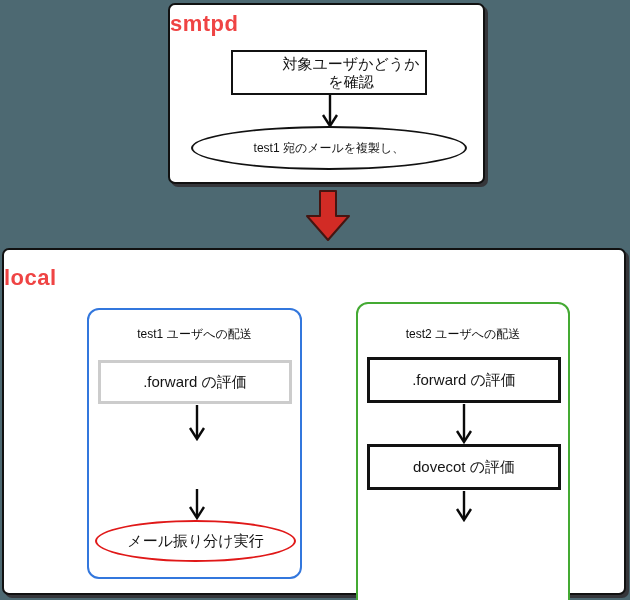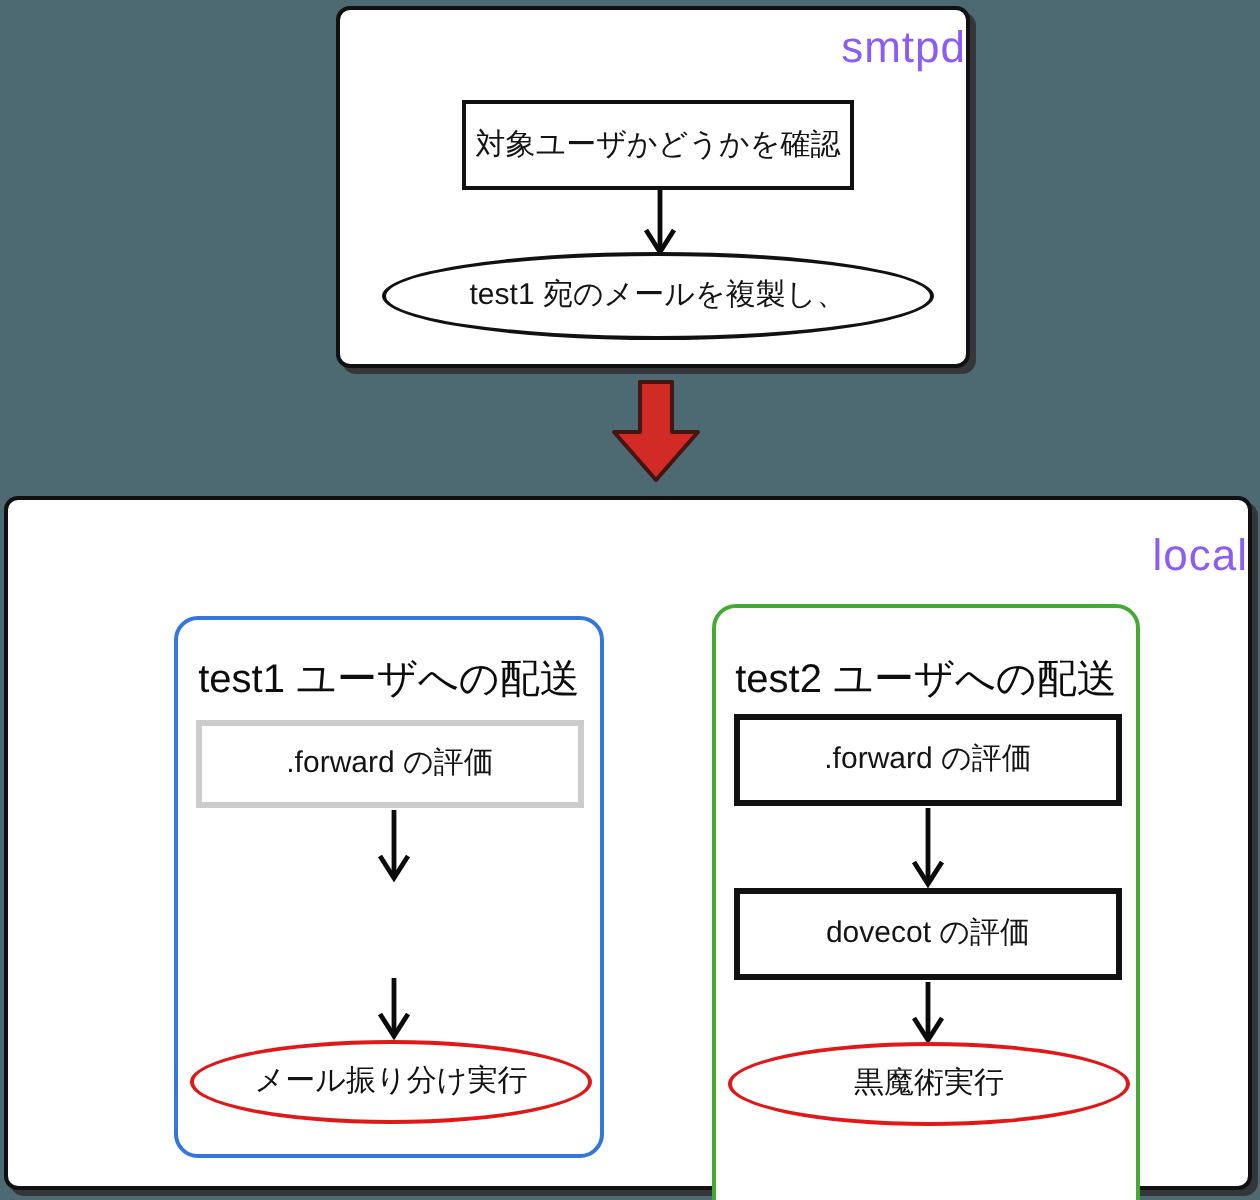--- a/index.html
+++ b/index.html
@@ -28,79 +28,80 @@
   .outer-box {
     position: absolute;
     background: #ffffff;
     border: 2px solid var(--box-border);
     border-radius: 7px;
     box-shadow: 3px 3px 0 rgba(35,12,12,0.55);
   }
   .outer-title {
     position: absolute;
     left: 0; right: 0;
-    text-align: right;
+    text-align: left;
     font-size: 22px;
     letter-spacing: 0.5px;
-    color: #8b5cf6;
+    color: #ef4444;
+    font-weight: bold;
   }
   .node {
     position: absolute;
     display: flex;
     align-items: center;
     justify-content: center;
     text-align: center;
     background: #ffffff;
     font-size: 15px;
     line-height: 1.2;
   }
   .rect-thin   { border: 2px solid var(--box-border); }
   .rect-thick  { border: 3px solid var(--box-border); }
   .rect-gray   { border: 3px solid var(--gray-border); }
   .ellipse {
     border: 2px solid var(--box-border);
     border-radius: 50%;
     flex-direction: column;
-    font-size: 15px;
+    font-size: 12px;
     line-height: 16px;
   }
   .ellipse-red {
     border: 2.5px solid var(--red-accent);
     border-radius: 50%;
     text-align: right;
   }
   .panel {
     position: absolute;
     background: #ffffff;
     border-radius: 12px;
   }
   .panel-blue  { border: 2px solid var(--blue-accent); }
   .panel-green { border: 2px solid var(--green-accent); }
   .panel-title {
     position: absolute;
     left: 0; right: 0;
     text-align: center;
-    font-size: 20px;
+    font-size: 12px;
     color: #0d0d0d;
   }
   .arrow { position: absolute; }
   .arrow line, .arrow polyline {
     stroke: #0a0a0a;
     stroke-width: 2.4;
     fill: none;
   }
 </style>
 </head>
 <body>
 
 <div class="stage">
 
   <div class="outer-box" style="left:168px; top:3px; width:317px; height:181px;">
     <div class="outer-title" style="top:6px;">smtpd</div>
-    <div class="node rect-thin" style="left:61px; top:45px; width:196px; height:45px;">
+    <div class="node rect-thin" style="left:61px; top:45px; width:196px; height:45px;padding-left:44px;">
       <span>対象ユーザかどうかを確認</span>
     </div>
     <svg class="arrow" style="left:150px; top:90px;" width="20" height="33" viewBox="0 0 20 33">
       <line x1="10" y1="0" x2="10" y2="30"></line>
       <polyline points="3,20 10,31 17,20"></polyline>
     </svg>
     <div class="node ellipse" style="left:21px; top:121px; width:276px; height:44px;">
       <span>test1 宛のメールを複製し、</span>
     </div>
   </div>
@@ -139,19 +140,16 @@
         <line x1="10" y1="0" x2="10" y2="37"></line>
         <polyline points="3,27 10,38 17,27"></polyline>
       </svg>
       <div class="node rect-thick" style="left:9px; top:140px; width:194px; height:46px;">
         <span>dovecot の評価</span>
       </div>
       <svg class="arrow" style="left:96px; top:187px;" width="20" height="31" viewBox="0 0 20 31">
         <line x1="10" y1="0" x2="10" y2="28"></line>
         <polyline points="3,18 10,29 17,18"></polyline>
       </svg>
-      <div class="node ellipse-red" style="left:6px; top:217px; width:201px; height:42px;">
-        <span>黒魔術実行</span>
-      </div>
     </div>
   </div>
 
 </div>
 
 </body></html>

